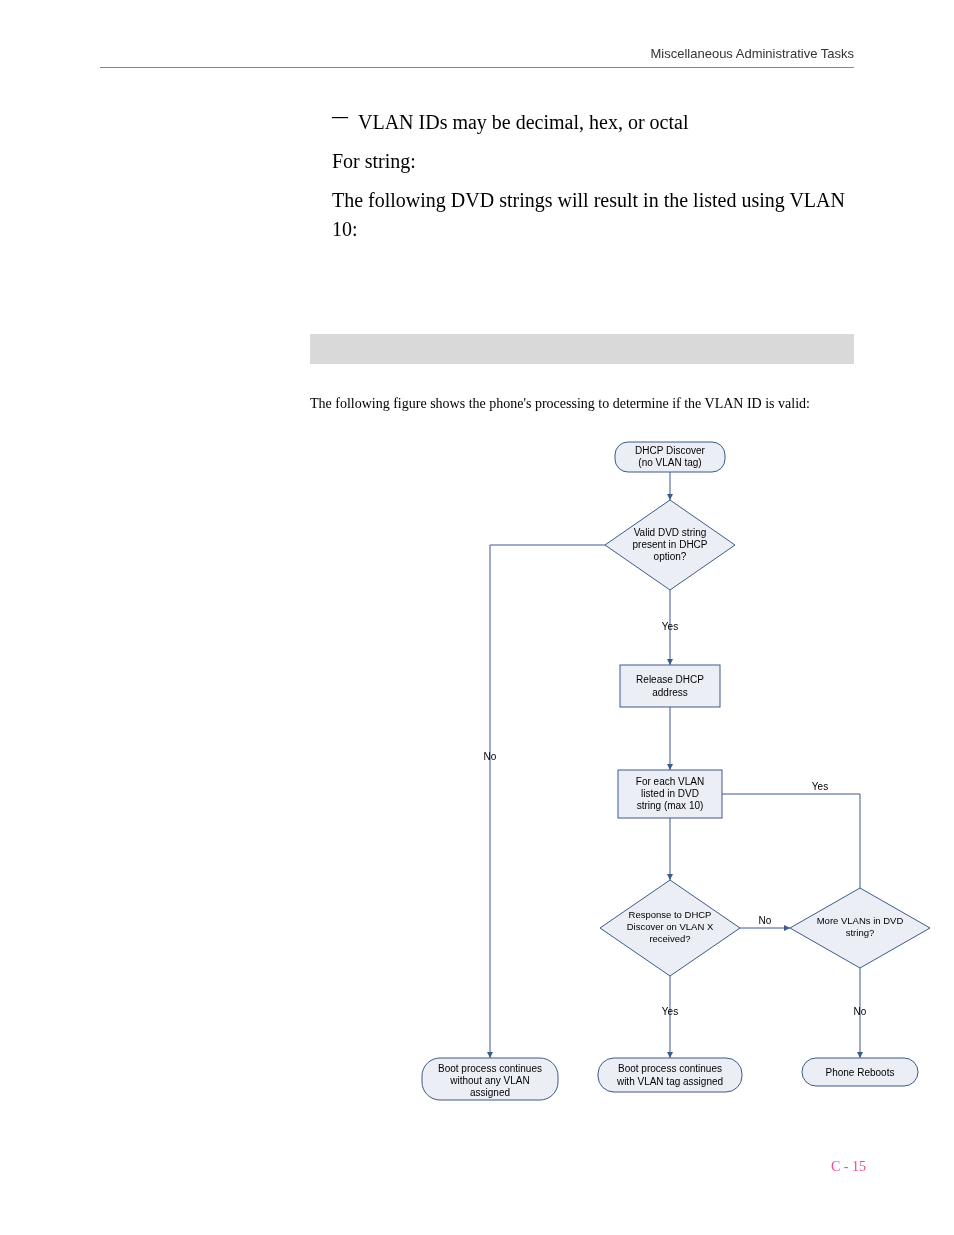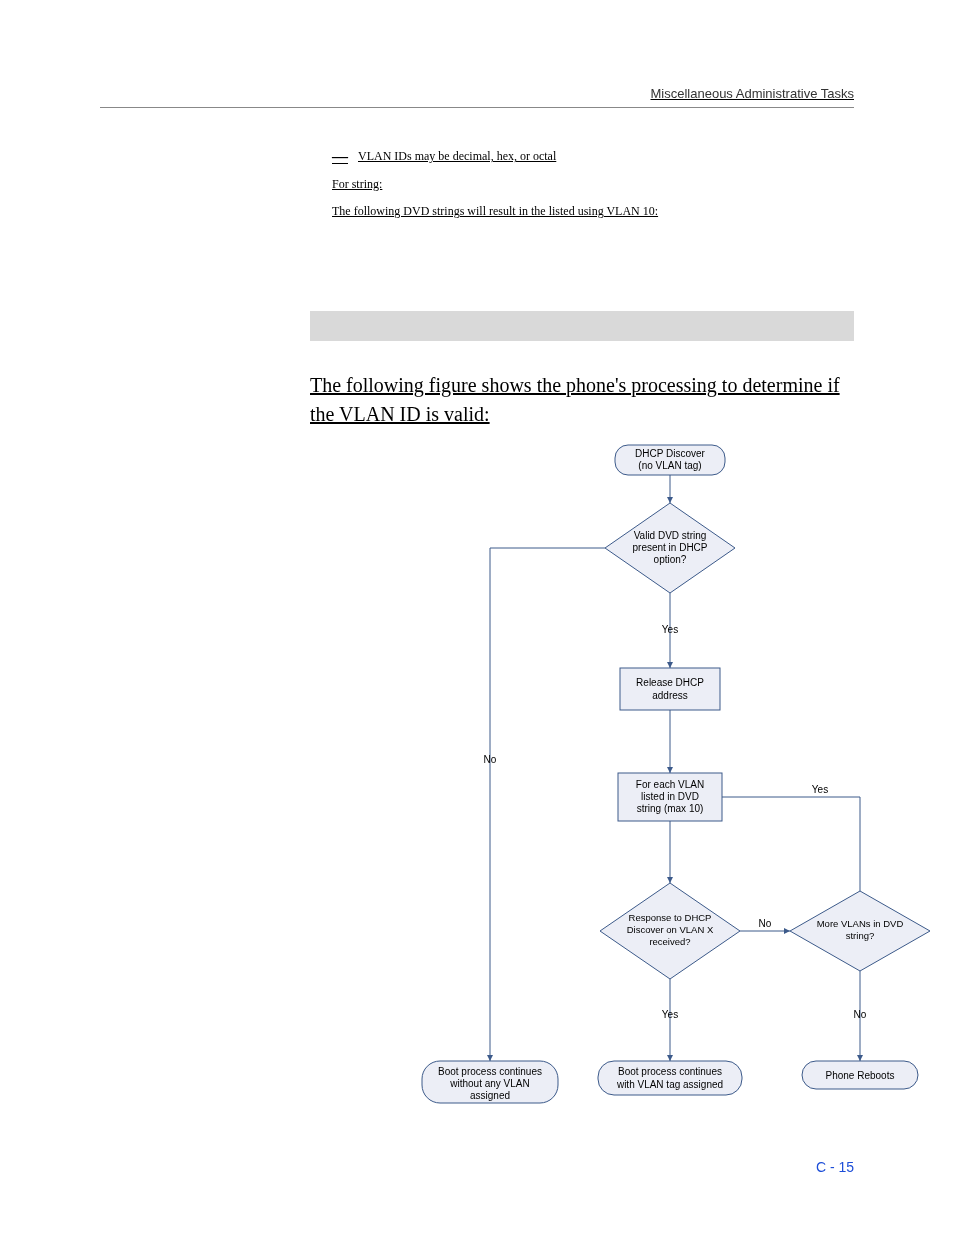--- a/index.html
+++ b/index.html
@@ -6,22 +6,21 @@
     margin: 0;
     padding: 0;
     background: #fff;
     font-family: "Palatino Linotype", "Book Antiqua", Palatino, serif;
     color: #000;
     width: 954px;
     height: 1235px;
     position: relative;
   }
   .page {
-    padding: 86px 100px 0 100px;
-    text-decoration: underline;
+    padding: 46px 100px 0 100px;
   }
   .header-area {
     text-align: right;
     font-family: "Segoe UI", "Futura", Arial, sans-serif;
     font-size: 13px;
     color: #333;
     margin-bottom: 6px;
   }
   .hr {
     border: none;
@@ -35,54 +34,54 @@
     display: flex;
     align-items: flex-start;
     margin-bottom: 10px;
   }
   .dash {
     font-weight: bold;
     width: 26px;
     font-size: 16px;
   }
   .body-text {
-    font-size: 12px;
+    font-size: 20px;
     line-height: 1.45;
   }
   .para {
     margin-bottom: 10px;
   }
   .graybar {
     background: #d9d9d9;
     height: 30px;
     margin-left: 210px;
     margin-right: 0;
     margin-top: 90px;
     margin-bottom: 30px;
   }
   .fig-caption {
-    font-size: 20px;
+    font-size: 14px;
     margin-left: 210px;
     margin-right: 0;
-    margin-bottom: 14px;
+    margin-bottom: 26px;
     line-height: 1.45;
   }
   .flowchart {
     margin-left: 240px;
     width: 620px;
     height: 670px;
     position: relative;
   }
   .page-number {
     position: absolute;
     bottom: 60px;
-    right: 100px;
-    font-family: Liberation Sans, sans-serif;
+    right: 88px;
+    font-family: Liberation Serif, serif;
     font-size: 14px;
-    color: #1d4ed8;
+    color: #ec4899;
   }
   svg text {
     font-family: Arial, Helvetica, sans-serif;
   }
 </style>
 </head>
 <body>
 
 <div class="page">
   <div class="header-area">Miscellaneous Administrative Tasks</div>

